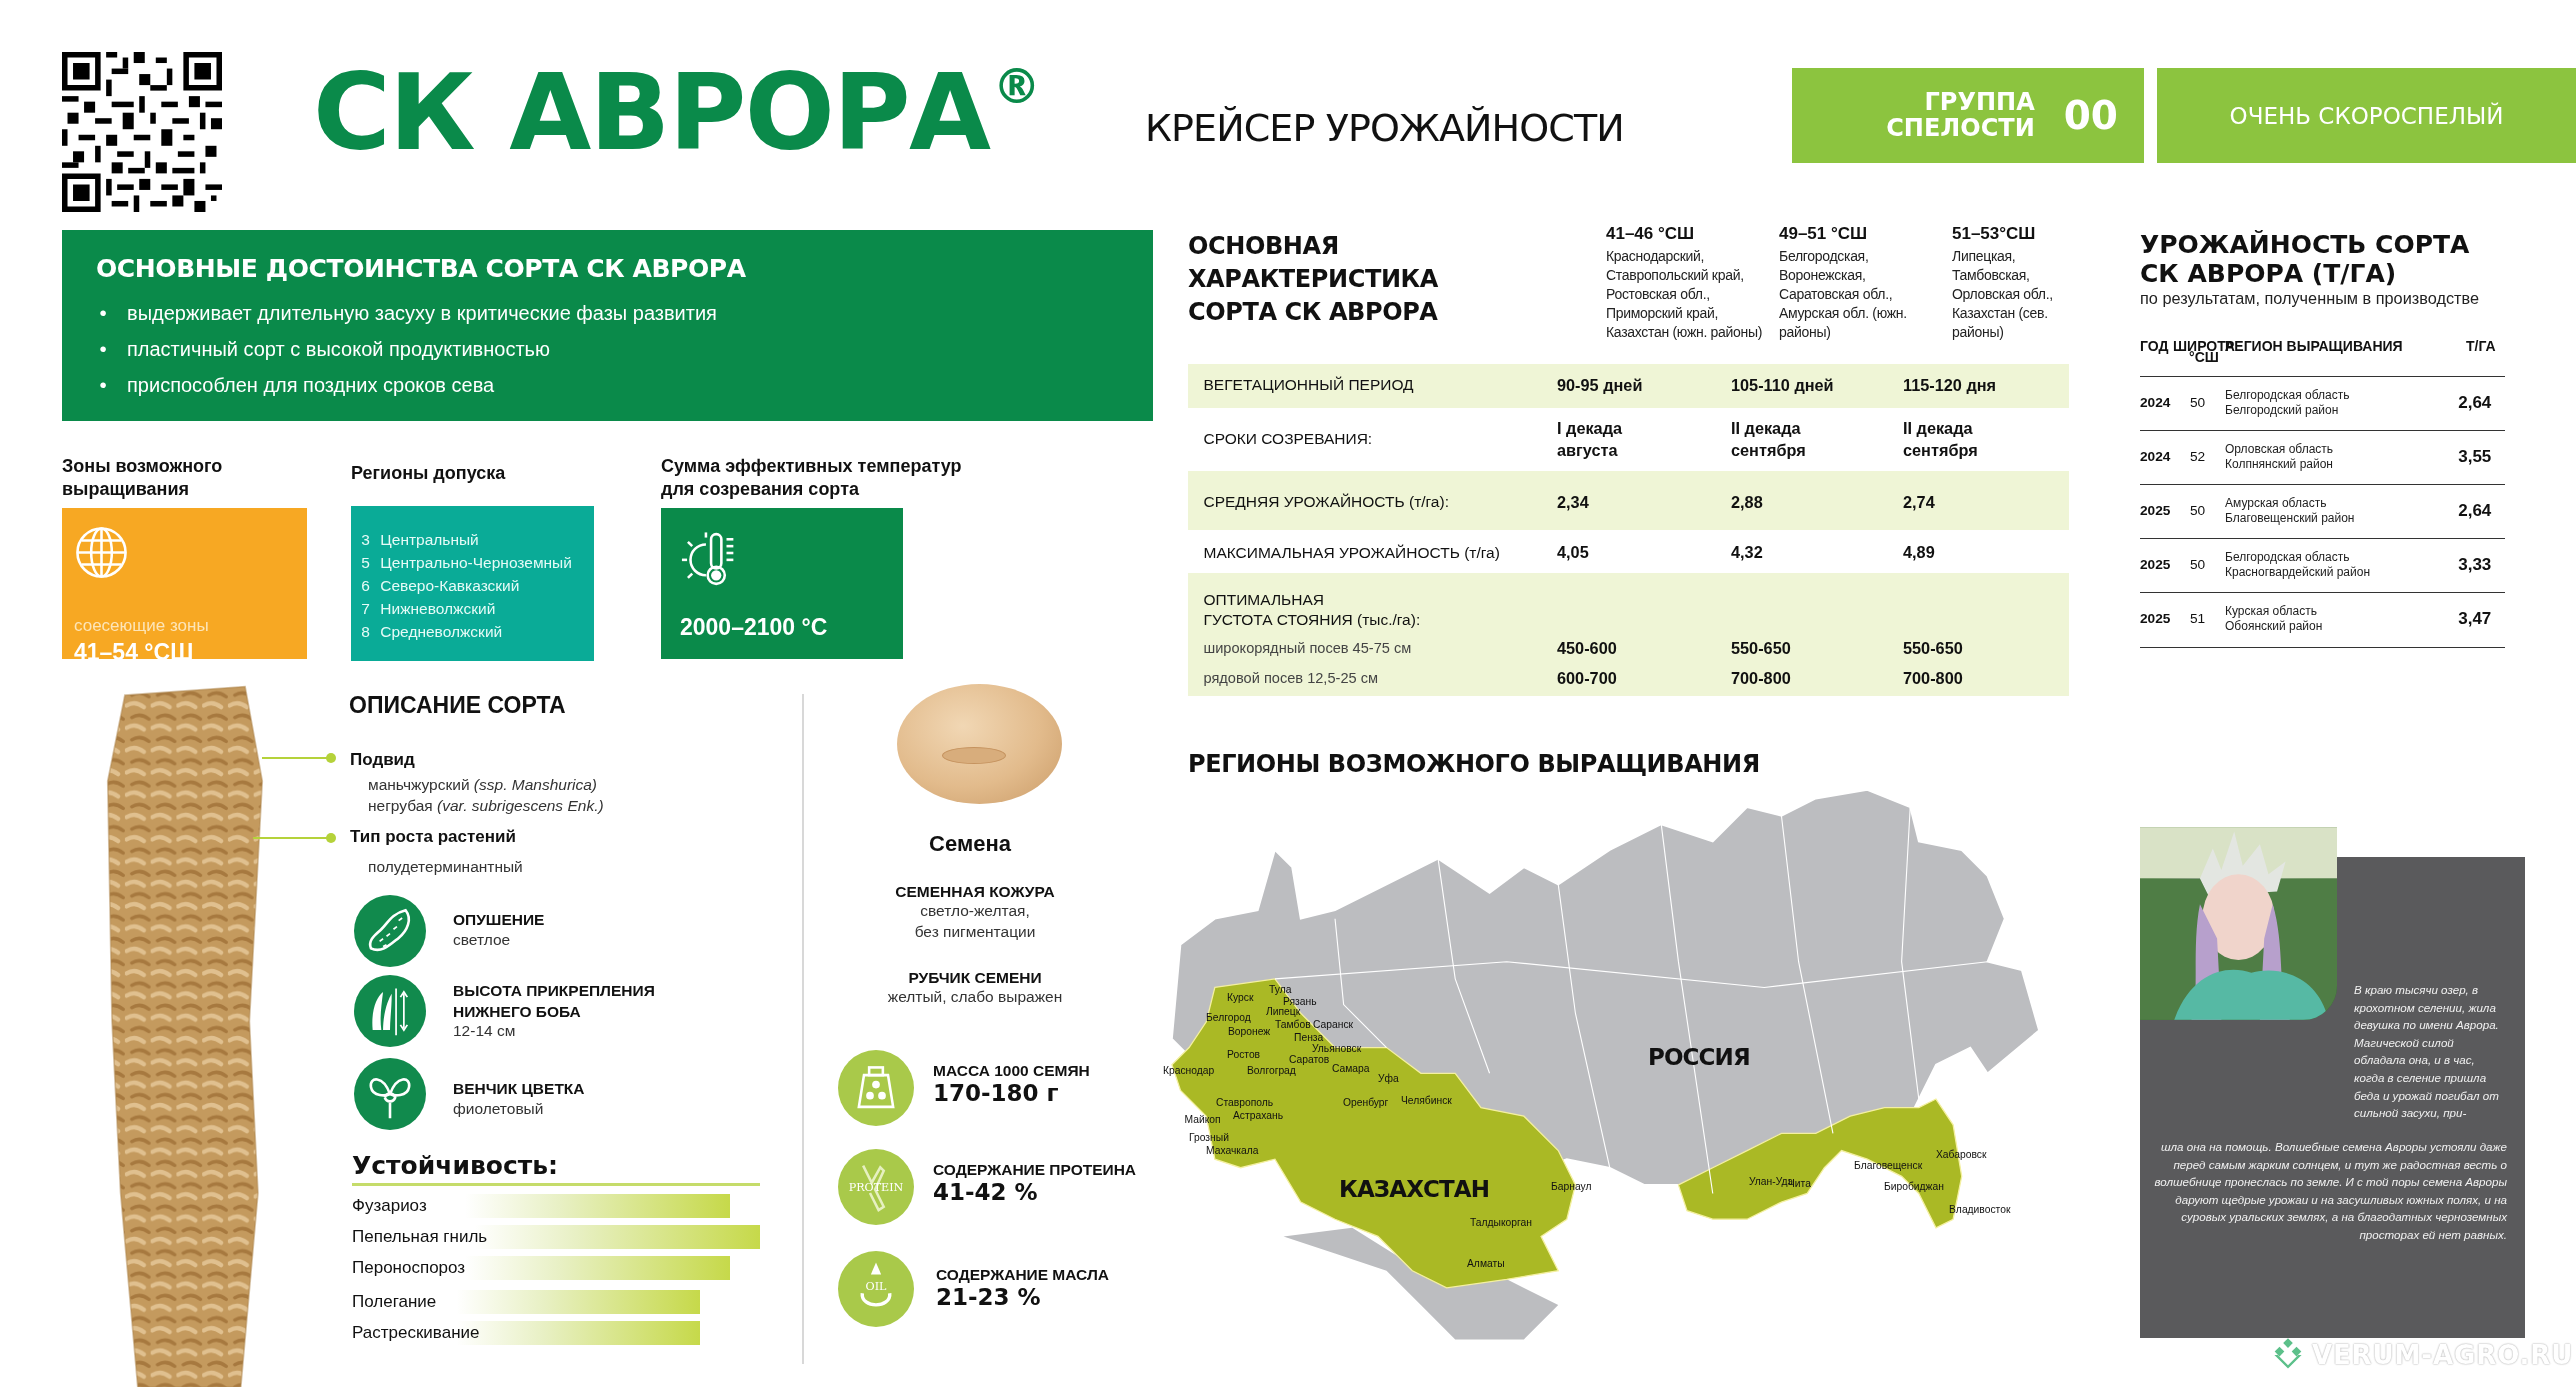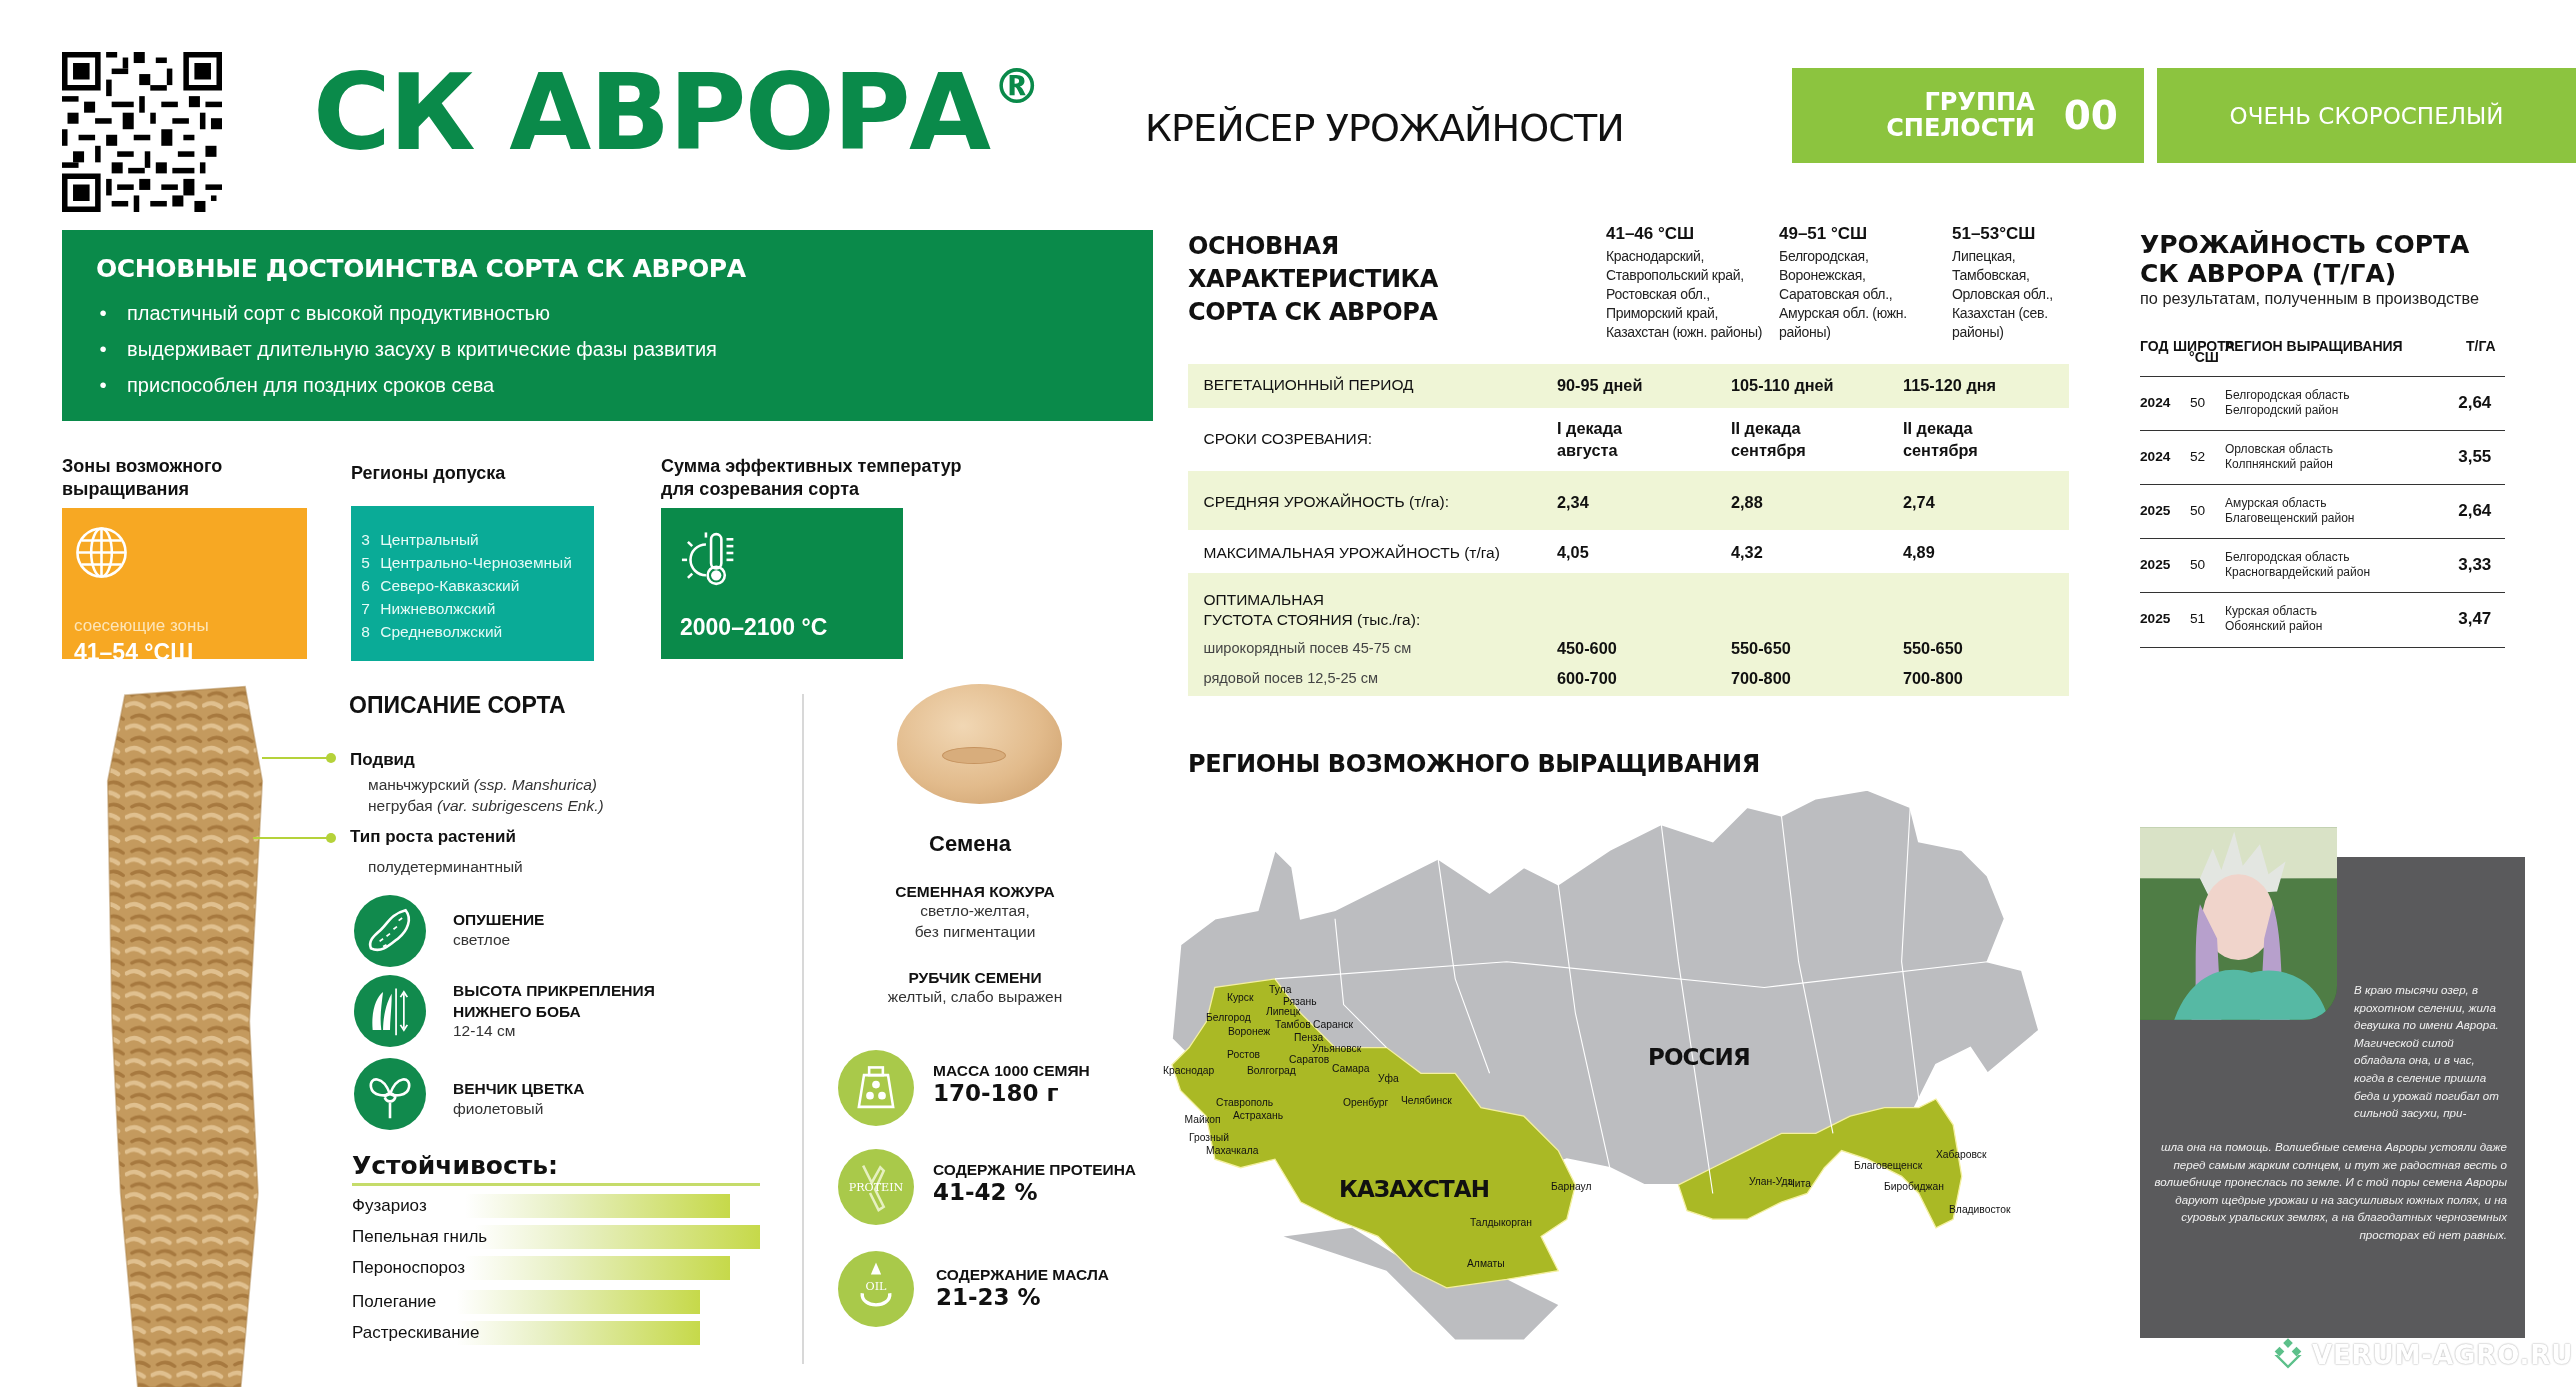--- a/index.html
+++ b/index.html
@@ -183,22 +183,22 @@
     <div>ГРУППА</div>
     <div>СПЕЛОСТИ</div>
   </div>
   <div class="num">00</div>
 </div>
 <div class="abs badge badge-speed">ОЧЕНЬ СКОРОСПЕЛЫЙ</div>
 
 <div class="abs merits">
   <h2>ОСНОВНЫЕ ДОСТОИНСТВА СОРТА СК АВРОРА</h2>
   <ul>
+    <li>выдерживает длительную засуху в критические фазы развития</li>
     <li>пластичный сорт с высокой продуктивностью</li>
-    <li>выдерживает длительную засуху в критические фазы развития</li>
     <li>приспособлен для поздних сроков сева</li>
   </ul>
 </div>
 
 <div class="abs tile-title" style="left:62px; top:455px;">
   <div>Зоны возможного</div>
   <div>выращивания</div>
 </div>
 <div class="abs tile-zones">
   <svg width="55" height="55" viewBox="0 0 64 64">

